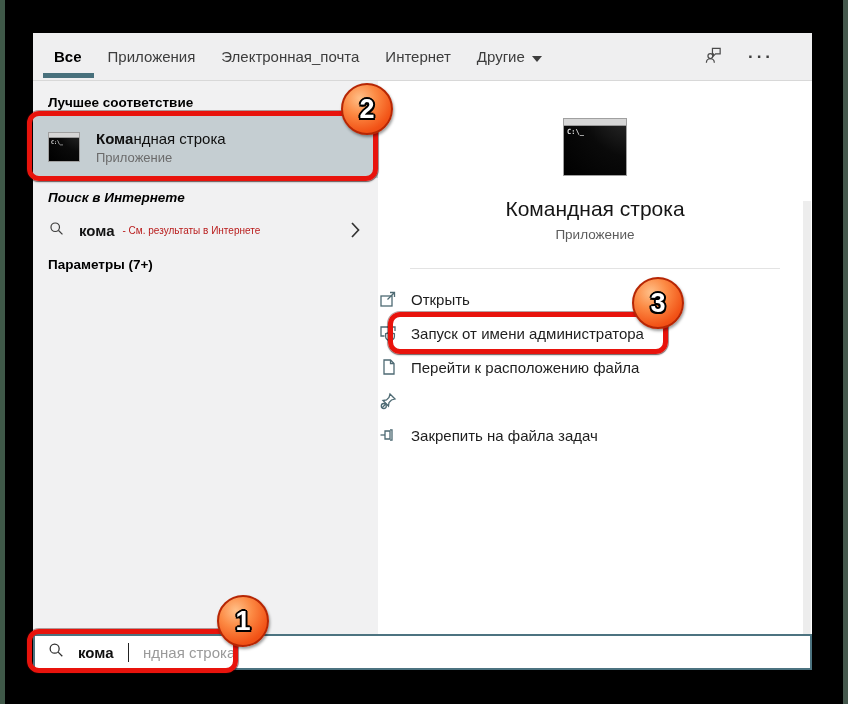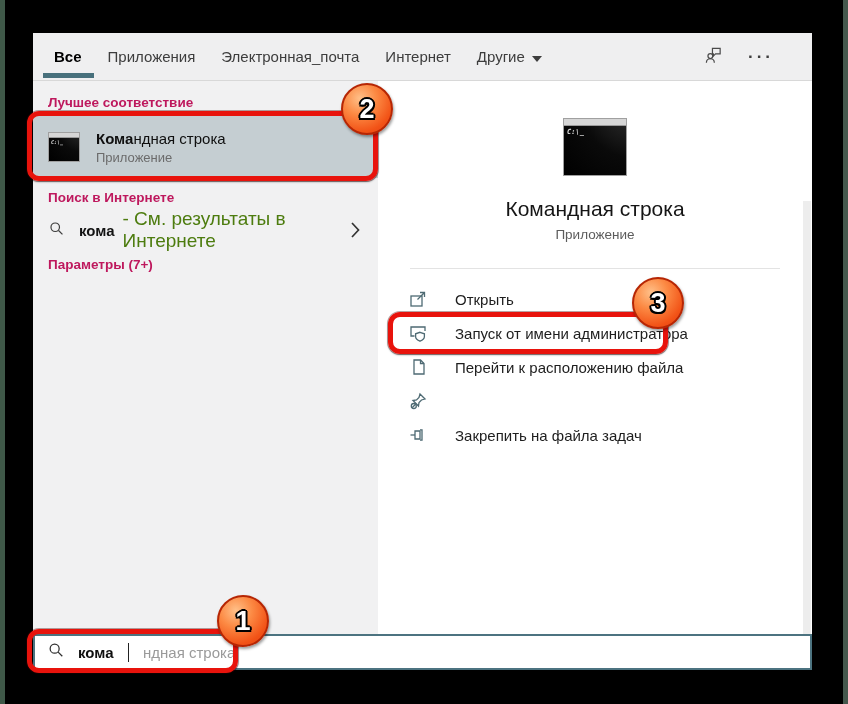--- a/index.html
+++ b/index.html
@@ -20,52 +20,52 @@
   .tab.active::after{content:"";position:absolute;left:-11px;right:-12px;bottom:2px;height:5px;background:#48707c;}
   .tab .dd{margin-left:7px;display:inline-block;}
   .topbar-icons{margin-left:auto;display:flex;align-items:center;gap:24px;}
   .ellipsis{font-size:17px;font-weight:700;color:#3e3e3e;letter-spacing:3px;line-height:1;}
 
   
   .content{position:absolute;top:48px;left:0;right:0;bottom:36px;}
   .left-panel{position:absolute;left:0;top:0;bottom:0;width:345px;background:#f1f1f2;overflow:hidden;}
   .right-panel{position:absolute;left:345px;top:0;bottom:0;right:0;background:#fff;overflow:hidden;}
 
-  .section-header{margin-left:15px;font-size:13.5px;font-weight:700;color:#be185d;line-height:18px;}
+  .section-header{margin-left:15px;font-size:13.5px;font-weight:700;color:#000000;line-height:18px;}
   .sh1{padding-top:13px;}
-  .sh2{padding-top:11px;}
+  .sh2{padding-top:11px;font-style:italic;}
   .sh3{padding-top:8px;}
 
   .result-row{margin-top:4px;height:62px;background:#c5ced2;display:flex;align-items:center;
     padding-left:15px;gap:16px;box-sizing:border-box;}
   .row-title{font-size:15px;color:#0f0f0f;line-height:19px;}
   .row-sub{font-size:13px;color:#6b6b6b;margin-top:2px;}
 
   .web-row{position:relative;margin-top:5px;height:36px;display:flex;align-items:center;padding-left:15px;gap:14px;}
   .web-q{font-size:15px;font-weight:600;color:#141414;}
-  .web-hint{font-size:19px;color:#4d7c0f;margin-left:-6px;}
+  .web-hint{font-size:10px;color:#b91c1c;margin-left:-6px;}
   .web-chevron{position:absolute;right:18px;top:10px;}
 
   
   .cmd-icon{position:relative;background:radial-gradient(ellipse at 110% -40%,#3a3a3a 0%,#0a0a0a 55%,#000 100%);
-    border:1px solid #a0a0a0;box-sizing:border-box;font-style:italic;}
+    border:1px solid #a0a0a0;box-sizing:border-box;}
   .cmd-icon .bar{height:6px;background:#d6d6d6;border-bottom:1px solid #9b9b9b;}
   .cmd-icon .prompt{color:#e3e3e3;font-family:"DejaVu Sans Mono",monospace;font-weight:700;}
   .cmd-small{width:32px;height:30px;}
   .cmd-small .bar{height:4px;}
   .cmd-small .prompt{font-size:5px;padding:1px 0 0 2px;}
   .cmd-large{width:64px;height:58px;margin:37px auto 0;}
   .cmd-large .prompt{font-size:7px;padding:2px 0 0 3px;}
 
   
   .detail-title{margin-top:21px;text-align:center;font-size:21px;color:#151515;line-height:24px;}
   .detail-sub{margin-top:6px;text-align:center;font-size:13.5px;color:#5c5c5c;}
   .divider{margin:26px 32px 0;border-top:1px solid #e3e3e3;}
   .actions{padding-top:13px;}
-  .action-row{display:flex;align-items:center;height:34px;padding-left:30px;gap:27px;
+  .action-row{display:flex;align-items:center;height:34px;gap:13px;
     font-size:15px;color:#1e1e1e;}
   .action-row svg{flex:0 0 auto;}
   .scroll-strip{position:absolute;right:1px;top:120px;bottom:0;width:8px;background:#ededed;}
 
   
   .searchbar{position:absolute;left:0;right:0;bottom:0;height:36px;background:#fff;
     border:2px solid #4c7380;box-sizing:border-box;display:flex;align-items:center;
     padding-left:12px;gap:13px;}
   .typed{font-size:15px;font-weight:600;color:#0f0f0f;}
   .caret{width:1.5px;height:19px;background:#222;margin:0 1px;}

